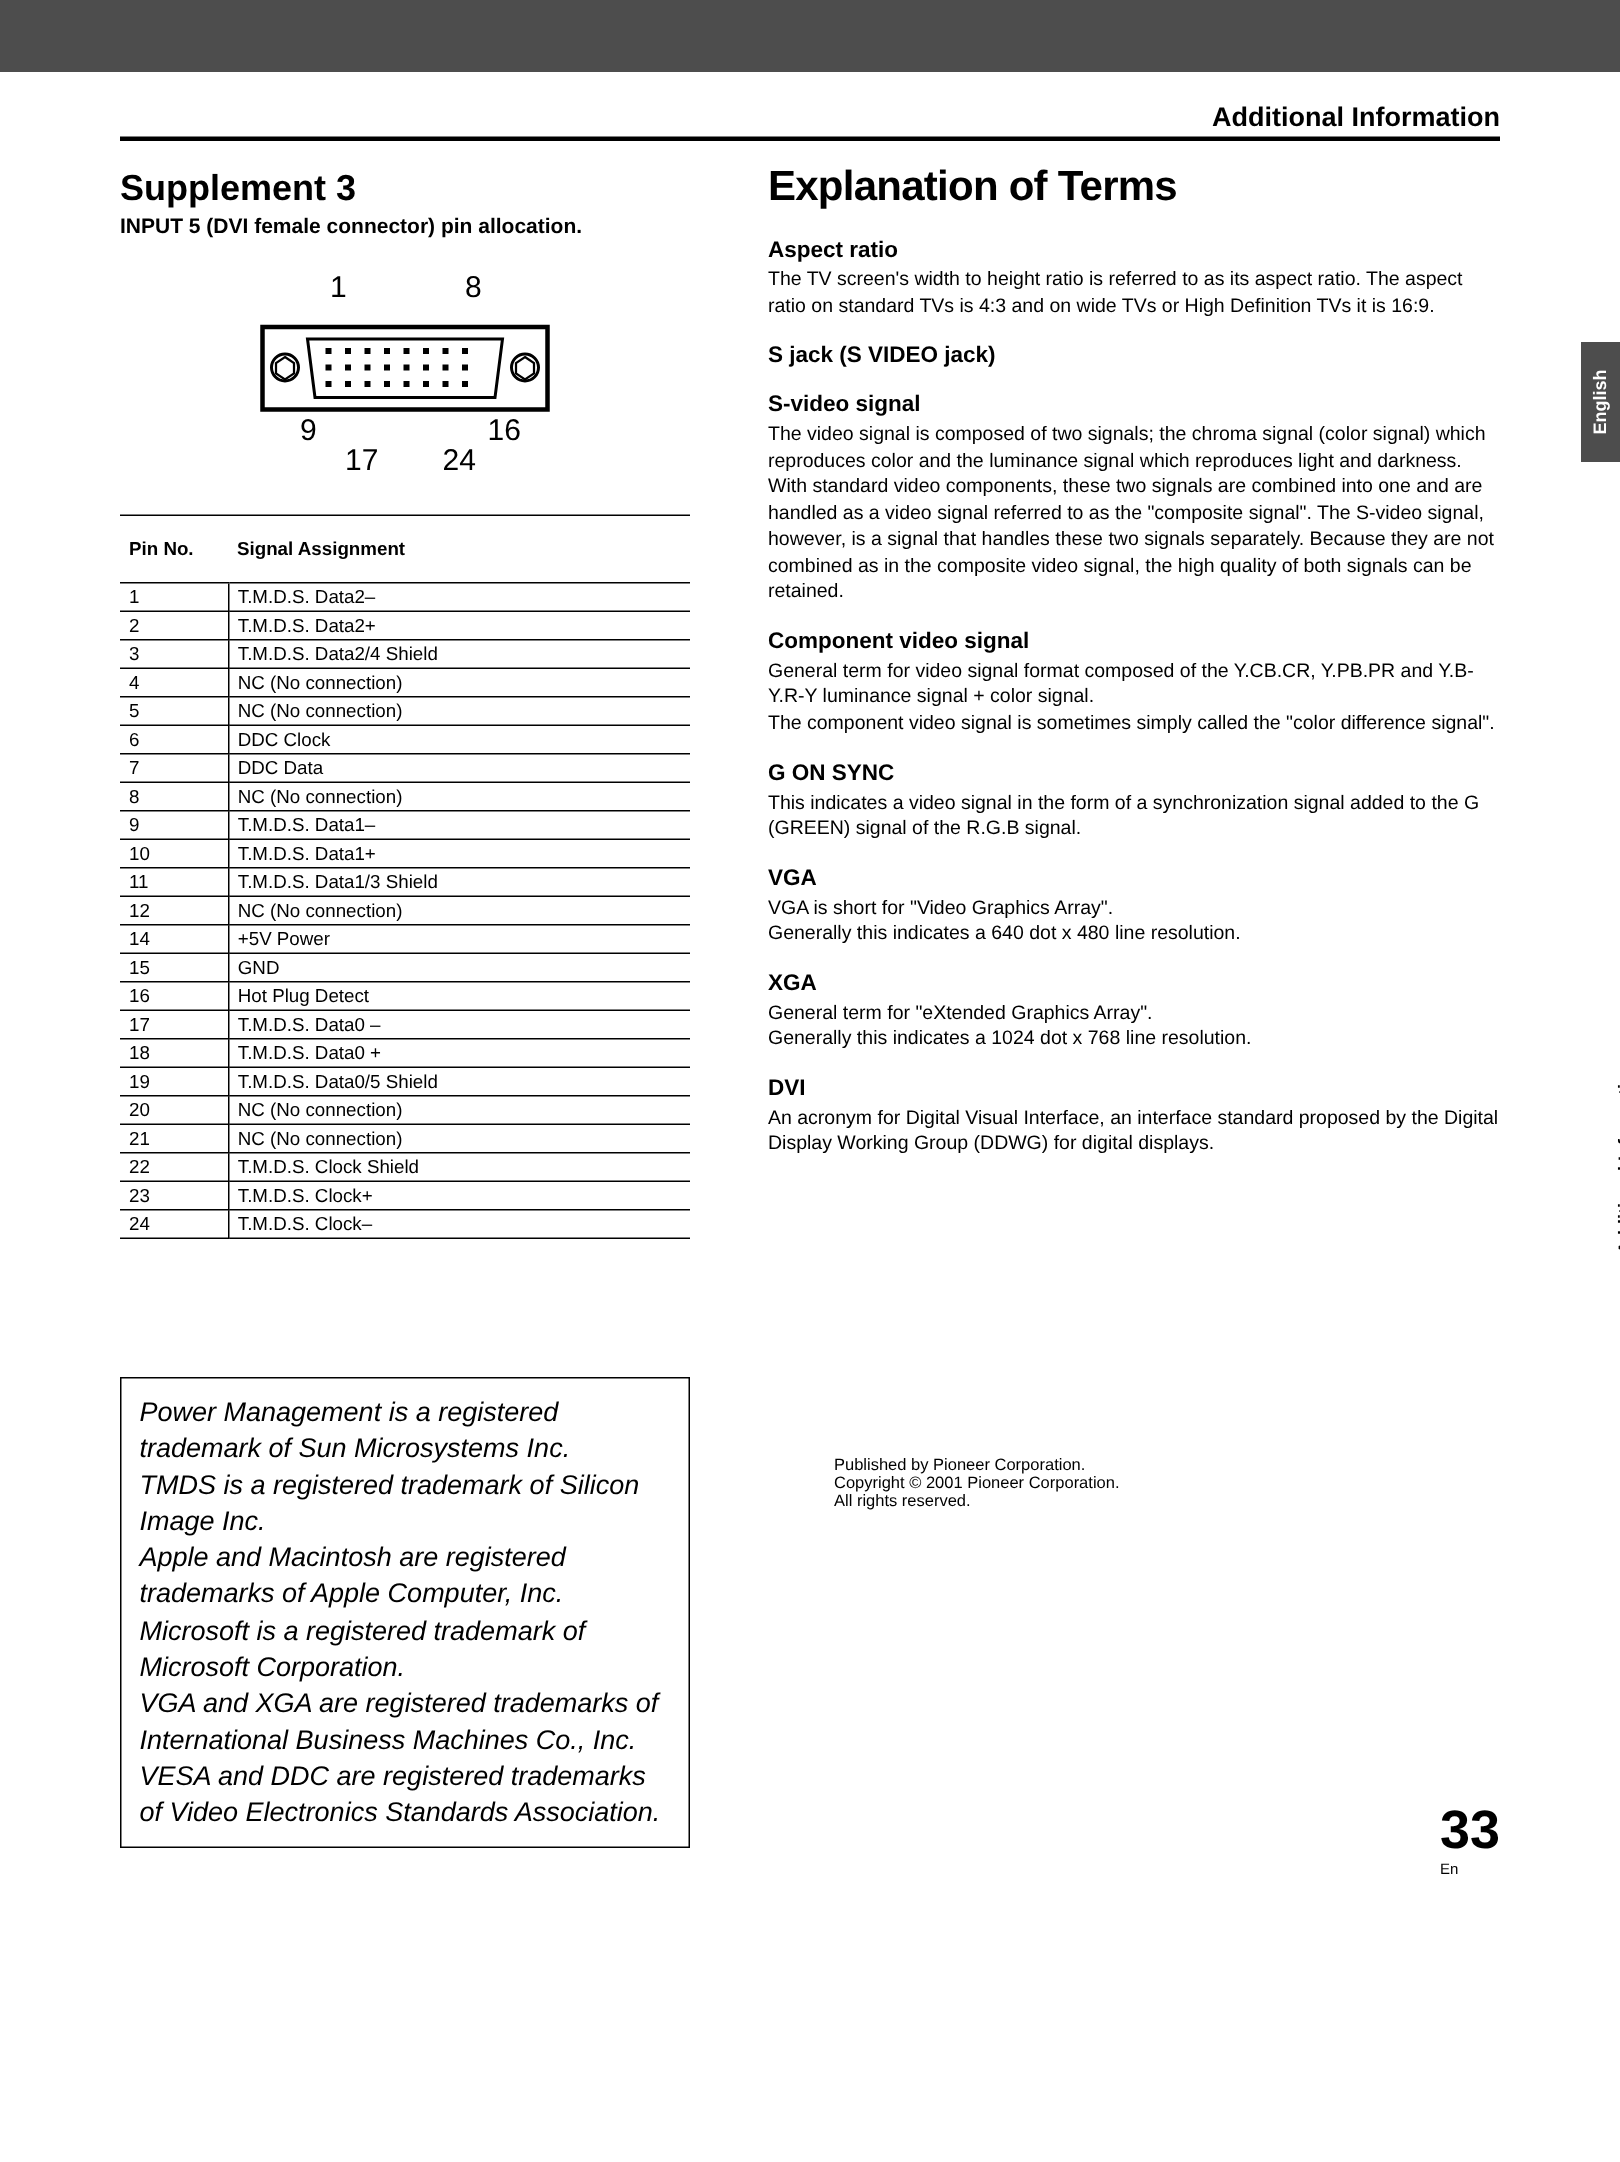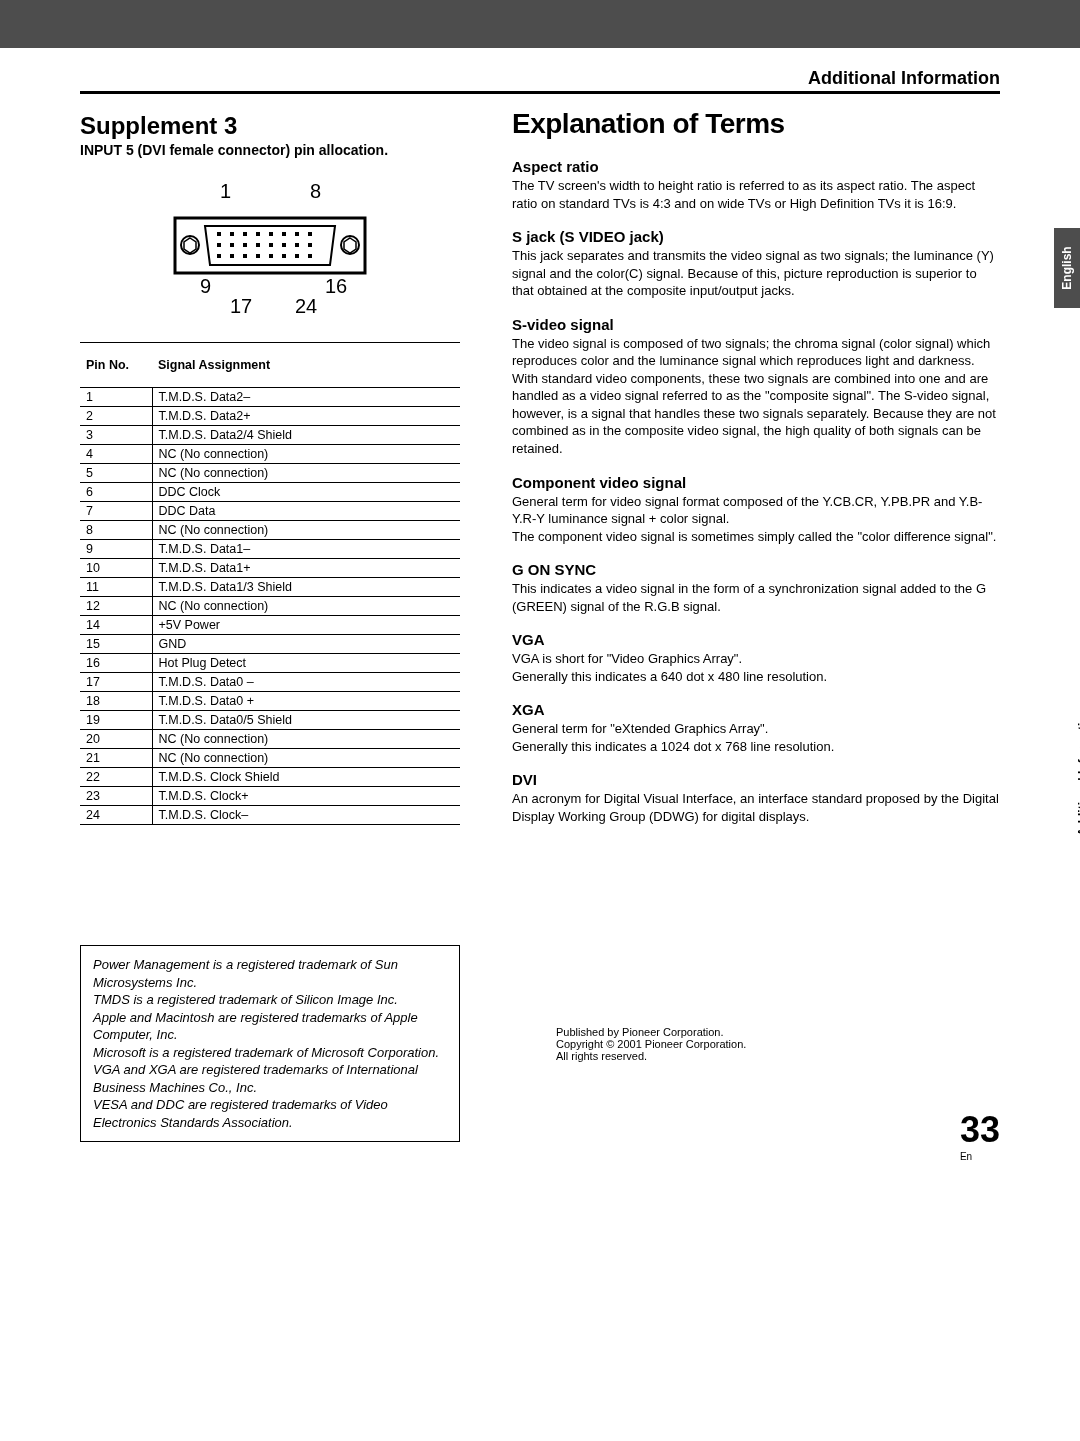--- a/index.html
+++ b/index.html
@@ -14,21 +14,21 @@
   h1.terms { font-size:28px; font-weight:bold; margin:4px 0 18px 0; letter-spacing:-0.5px; }
   h3.term { font-weight:bold; font-size:15px; margin:16px 0 2px 0; }
   p.body { font-size:13px; line-height:1.35; margin:0 0 4px 0; }
   .connector-wrap { text-align:center; margin:0 -20px 20px -20px; }
   table.pins { border-collapse:collapse; width:100%; font-size:12.5px; }
   table.pins th { font-weight:bold; border-top:1.5px solid #000; border-bottom:1.5px solid #000; padding:15px 6px; text-align:left; }
   table.pins th:first-child { width:60px; }
   table.pins td { border-bottom:0.5px solid #000; padding:2px 6px; }
   table.pins tr:last-child td { border-bottom:1.5px solid #000; }
   table.pins td:first-child { border-right:0.5px solid #000; }
-  .trademarks { border:1px solid #000; padding:10px 12px; font-style:italic; font-size:13px; line-height:1.35; margin-top:120px; }
+  .trademarks { border:1px solid #000; padding:10px 12px; font-style:italic; font-size:18px; line-height:1.35; margin-top:92px; }
   .sidetab { position:absolute; right:0; top:180px; background:#4d4d4d; color:#fff; width:26px; height:80px; display:flex; align-items:center; justify-content:center; }
   .sidetab span { transform:rotate(-90deg); font-weight:bold; font-size:12px; white-space:nowrap; }
   .sidetext { position:absolute; right:4px; top:660px; transform:rotate(-90deg); transform-origin:right top; font-weight:bold; font-size:12px; white-space:nowrap; }
   .pub { font-size:11px; margin-top:200px; margin-left:240px; }
   .pgnum { position:absolute; right:80px; bottom:20px; font-size:36px; font-weight:bold; }
   .pgnum small { display:block; font-size:10px; font-weight:normal; }
   svg.conn text { font-family:Arial; font-size:20px; }
 </style>
 </head>
 <body>
@@ -202,21 +202,20 @@
 VGA and XGA are registered trademarks of International Business Machines Co., Inc.
 VESA and DDC are registered trademarks of Video Electronics Standards Association.</div>
     </div>
 
     <div class="col-right">
       <h1 class="terms">Explanation of Terms</h1>
       <div id="terms-list">
           <h3 class="term">Aspect ratio</h3>
           <p class="body" style="white-space: pre-line;">The TV screen's width to height ratio is referred to as its aspect ratio. The aspect ratio on standard TVs is 4:3 and on wide TVs or High Definition TVs it is 16:9.</p>
           <h3 class="term">S jack (S VIDEO jack)</h3>
-          <p class="body" style="white-space: pre-line;">This jack separates and transmits the video signal as two signals; the luminance (Y) signal and the color(C) signal. Because of this, picture reproduction is superior to that obtained at the composite input/output jacks.</p>
           <h3 class="term">S-video signal</h3>
           <p class="body" style="white-space: pre-line;">The video signal is composed of two signals; the chroma signal (color signal) which reproduces color and the luminance signal which reproduces light and darkness. With standard video components, these two signals are combined into one and are handled as a video signal referred to as the "composite signal". The S-video signal, however, is a signal that handles these two signals separately. Because they are not combined as in the composite video signal, the high quality of both signals can be retained.</p>
           <h3 class="term">Component video signal</h3>
           <p class="body" style="white-space: pre-line;">General term for video signal format composed of the Y.CB.CR, Y.PB.PR and Y.B-Y.R-Y luminance signal + color signal.
 The component video signal is sometimes simply called the "color difference signal".</p>
           <h3 class="term">G ON SYNC</h3>
           <p class="body" style="white-space: pre-line;">This indicates a video signal in the form of a synchronization signal added to the G (GREEN) signal of the R.G.B signal.</p>
           <h3 class="term">VGA</h3>
           <p class="body" style="white-space: pre-line;">VGA is short for "Video Graphics Array".
 Generally this indicates a 640 dot x 480 line resolution.</p>

